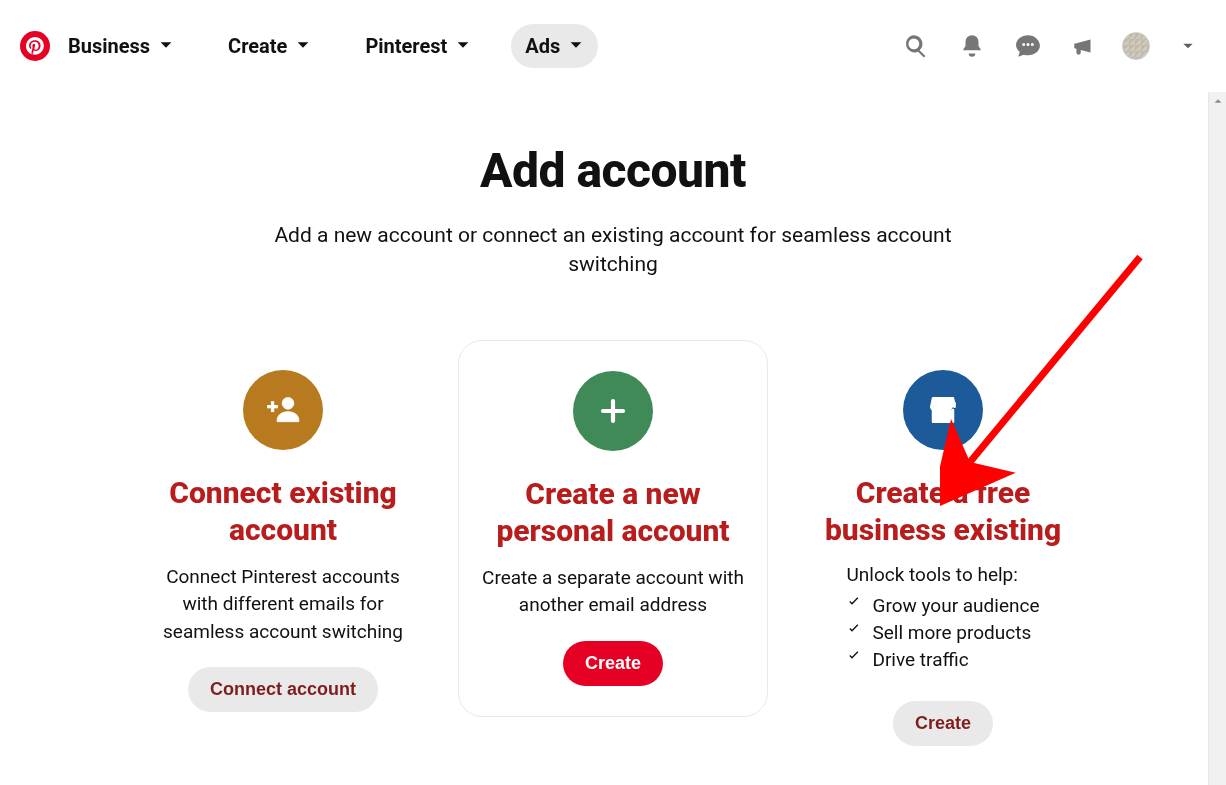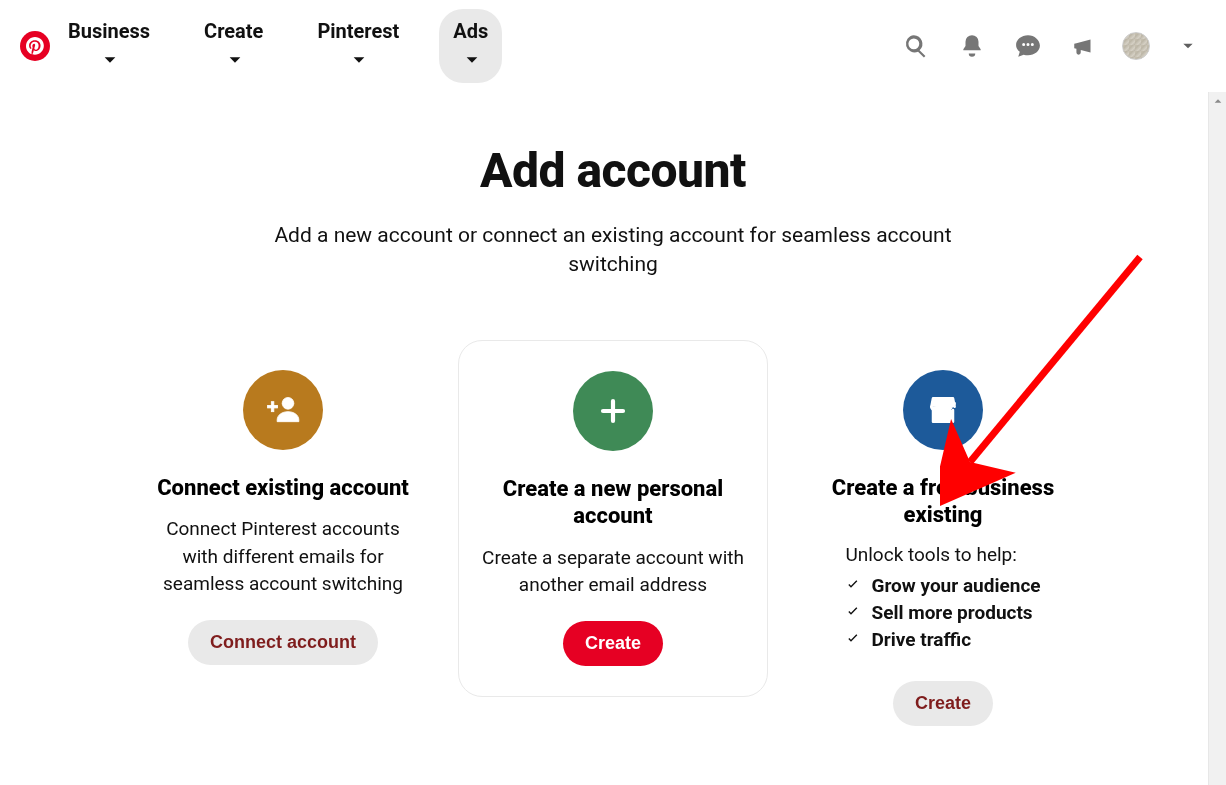--- a/index.html
+++ b/index.html
@@ -34,21 +34,20 @@
   .logo svg { width: 18px; height: 18px; fill: #fff; }
   .nav-item {
     display: flex; align-items: center;
     font-size: 20px;
     font-weight: 700;
     color: #111;
     padding: 10px 14px;
     border-radius: 24px;
     cursor: pointer;
     gap: 6px;
-    flex-direction: column;
   }
   .nav-item .chev { margin-left: 2px; }
   .nav-item.first { padding-left: 8px; margin-left: 4px; margin-right: 20px;}
   .nav-item.gap { margin-right: 20px; }
   .nav-item.active {
     background: #e9e9e9;
   }
   .chev svg { width: 16px; height: 16px; fill: #111; }
   .topnav-right {
     display: flex; align-items: center; gap: 20px;
@@ -109,41 +108,41 @@
   .circle {
     width: 80px; height: 80px; border-radius: 50%;
     margin: 0 auto 24px;
     display: flex; align-items: center; justify-content: center;
   }
   .circle.brown { background: #b87a1e; }
   .circle.green { background: #3f8a56; }
   .circle.blue  { background: #1d5a9a; }
   .circle svg { width: 40px; height: 40px; fill: #fff; stroke: #fff; }
   .card h2 {
-    font-size: 22px;
+    font-size: 30px;
     font-weight: 800;
     line-height: 1.25;
-    color: #000000;
+    color: #b91c1c;
     margin-bottom: 14px;
   }
   .card p.desc {
     font-size: 19px;
     line-height: 1.45;
     color: #111;
     margin-bottom: 22px;
     padding: 0 6px;
   }
   .check-list {
     text-align: left;
     display: inline-block;
     margin: 0 auto 26px;
     font-size: 19px;
   }
   .check-list .intro { text-align: left; margin-bottom: 8px; }
-  .check-list .row { display: flex; align-items: center; gap: 10px; margin: 4px 0; font-weight: bold; }
+  .check-list .row { display: flex; gap: 10px; margin: 4px 0; }
   .check-list svg { width: 16px; height: 16px; fill: #111; flex: 0 0 16px; }
   .btn {
     display: inline-block;
     border: none;
     border-radius: 999px;
     padding: 12px 22px;
     font-size: 18px;
     font-weight: 700;
     cursor: pointer;
   }

